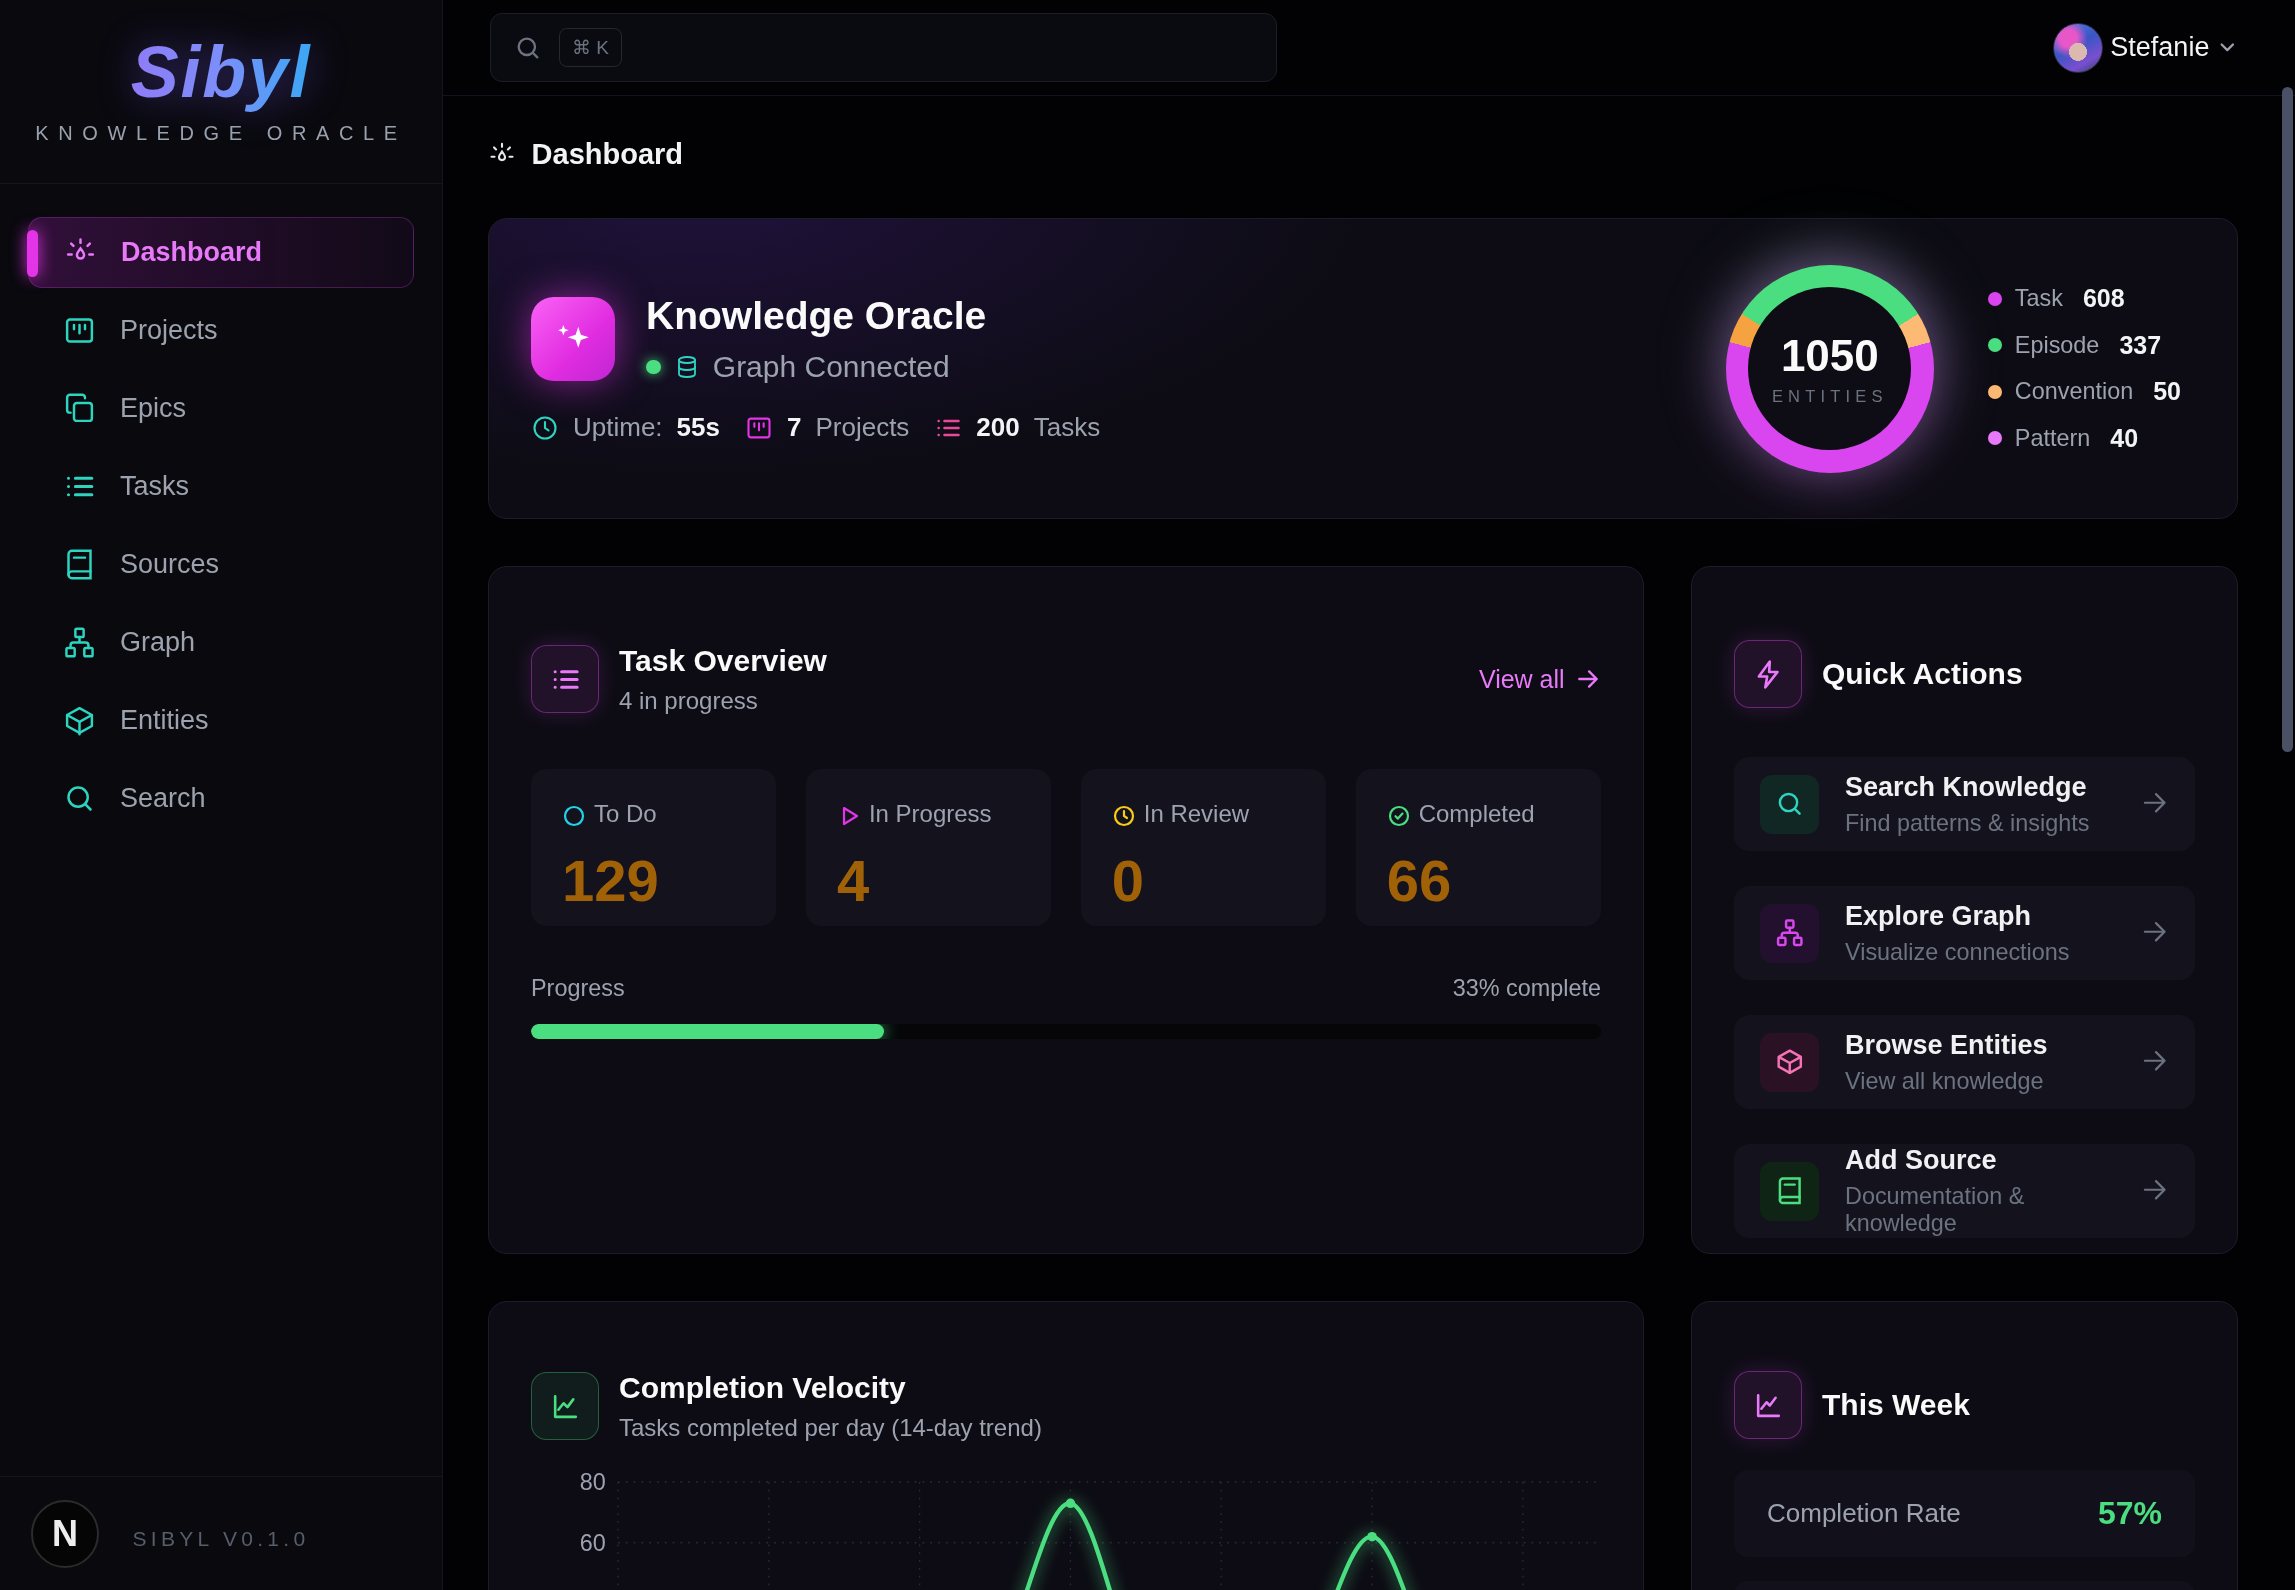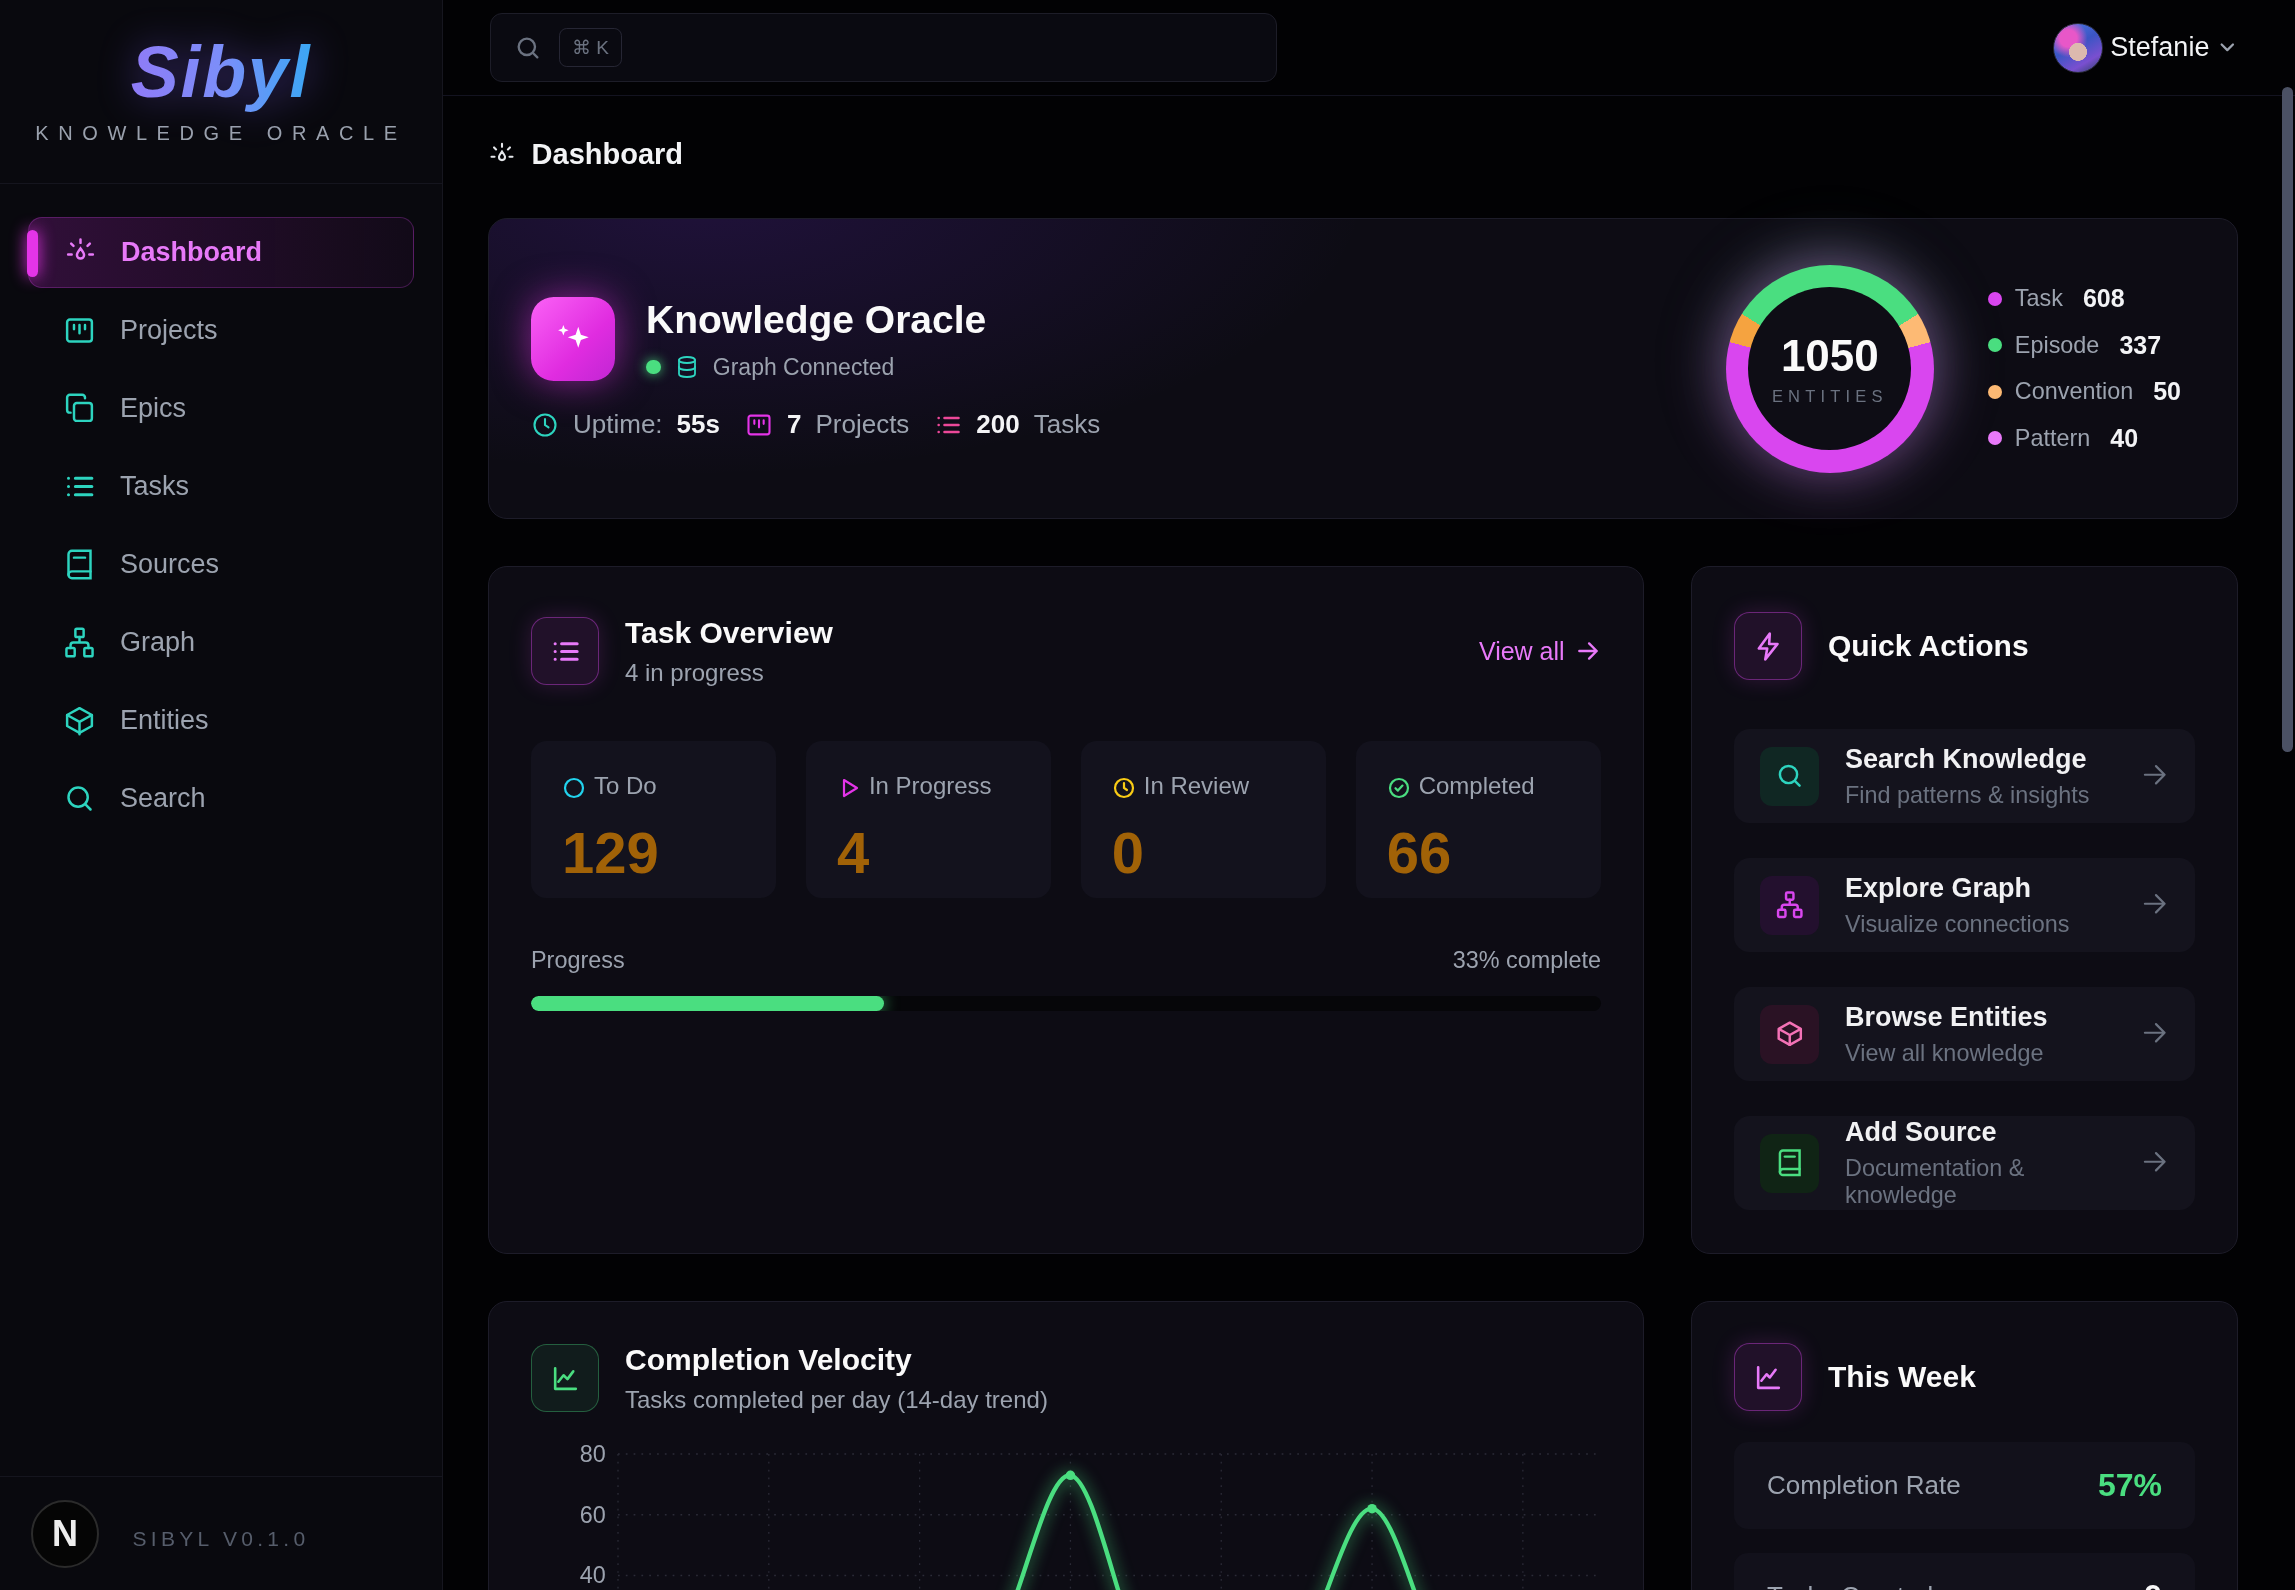--- a/index.html
+++ b/index.html
@@ -72,21 +72,21 @@
   .hero-top { display:flex; gap:31px; align-items:center; }
   .hero-tile { width:84px; height:84px; border-radius:22.6px;
     background:linear-gradient(135deg,#fb62f6 0%,#e02ce0 60%,#c026d3 100%);
     box-shadow:0 0 38px rgba(232,52,232,.55); display:flex; align-items:center; justify-content:center; }
   .hero-tile svg { width:42px; height:42px; color:#fff; }
   .hero-title { font-size:39px; font-weight:700; color:#fafafa; }
   .hero-status { display:flex; align-items:center; gap:14px; margin-top:12px; }
   .status-dot { width:14.8px; height:14.8px; border-radius:50%; background:#4ade80;
     box-shadow:0 0 12px rgba(74,222,128,.9); }
   .hero-status svg { width:24px; height:24px; color:#2dd4bf; }
-  .hero-status-label { font-size:23px; color:#9ca3af; }
+  .hero-status-label { font-size:30px; color:#9ca3af; }
   .hero-info { display:flex; align-items:center; gap:25px; }
   .info-item { display:flex; align-items:center; gap:14px; font-size:26px; color:#9ca3af; }
   .info-item svg { width:28px; height:28px; }
   .i-teal { color:#2dd4bf; } .i-mag { color:#e434e8; } .i-pink { color:#ec4899; }
   .info-strong { color:#f4f4f6; font-weight:700; }
 
   .hero-right { display:flex; align-items:center; gap:54px; }
   .donut-wrap { position:relative; width:208px; height:208px; }
   .donut { width:208px; height:208px; border-radius:50%;
     filter:drop-shadow(0 0 29.5px rgba(217,70,239,.45)) drop-shadow(0 -8.7px 22.6px rgba(74,222,128,.28)); }
@@ -96,21 +96,21 @@
   .donut-total { font-size:44px; font-weight:700; color:#fafafa; }
   .donut-unit { font-size:16.5px; letter-spacing:5.2px; color:#6b7280; margin-top:5.2px; }
   .legend { display:flex; flex-direction:column; gap:17.4px; }
   .legend-row { display:flex; align-items:center; gap:13px; }
   .legend-dot { width:14px; height:14px; border-radius:50%; }
   .legend-label { font-size:23.4px; color:#9ca3af; }
   .legend-value { font-size:25px; font-weight:600; color:#f3f4f6; margin-left:7px; }
 
   
   .card-pad { padding:45px 42px; }
-  .card-head { display:flex; align-items:center; gap:26px; }
+  .card-head { display:flex; align-items:center; gap:20px;margin-top:28px; }
   .head-tile { width:68px; height:68px; border-radius:15.6px; display:flex; align-items:center;
     justify-content:center; }
   .head-tile svg { width:31px; height:31px; }
   .tile-mag { background:rgba(217,70,239,.10); border:0.9px solid rgba(217,70,239,.40); color:#e879f9;
     box-shadow:0 0 22.6px rgba(217,70,239,.18); }
   .tile-green { background:rgba(74,222,128,.08); border:0.9px solid rgba(74,222,128,.35); color:#4ade80; }
   .card-title { font-size:30px; font-weight:700; color:#fafafa; }
   .card-sub { font-size:24px; color:#9ca3af; margin-top:8.7px; }
   .view-all { margin-left:auto; display:flex; align-items:center; gap:10.4px; color:#e879f9;
     font-size:25px; cursor:pointer; }

